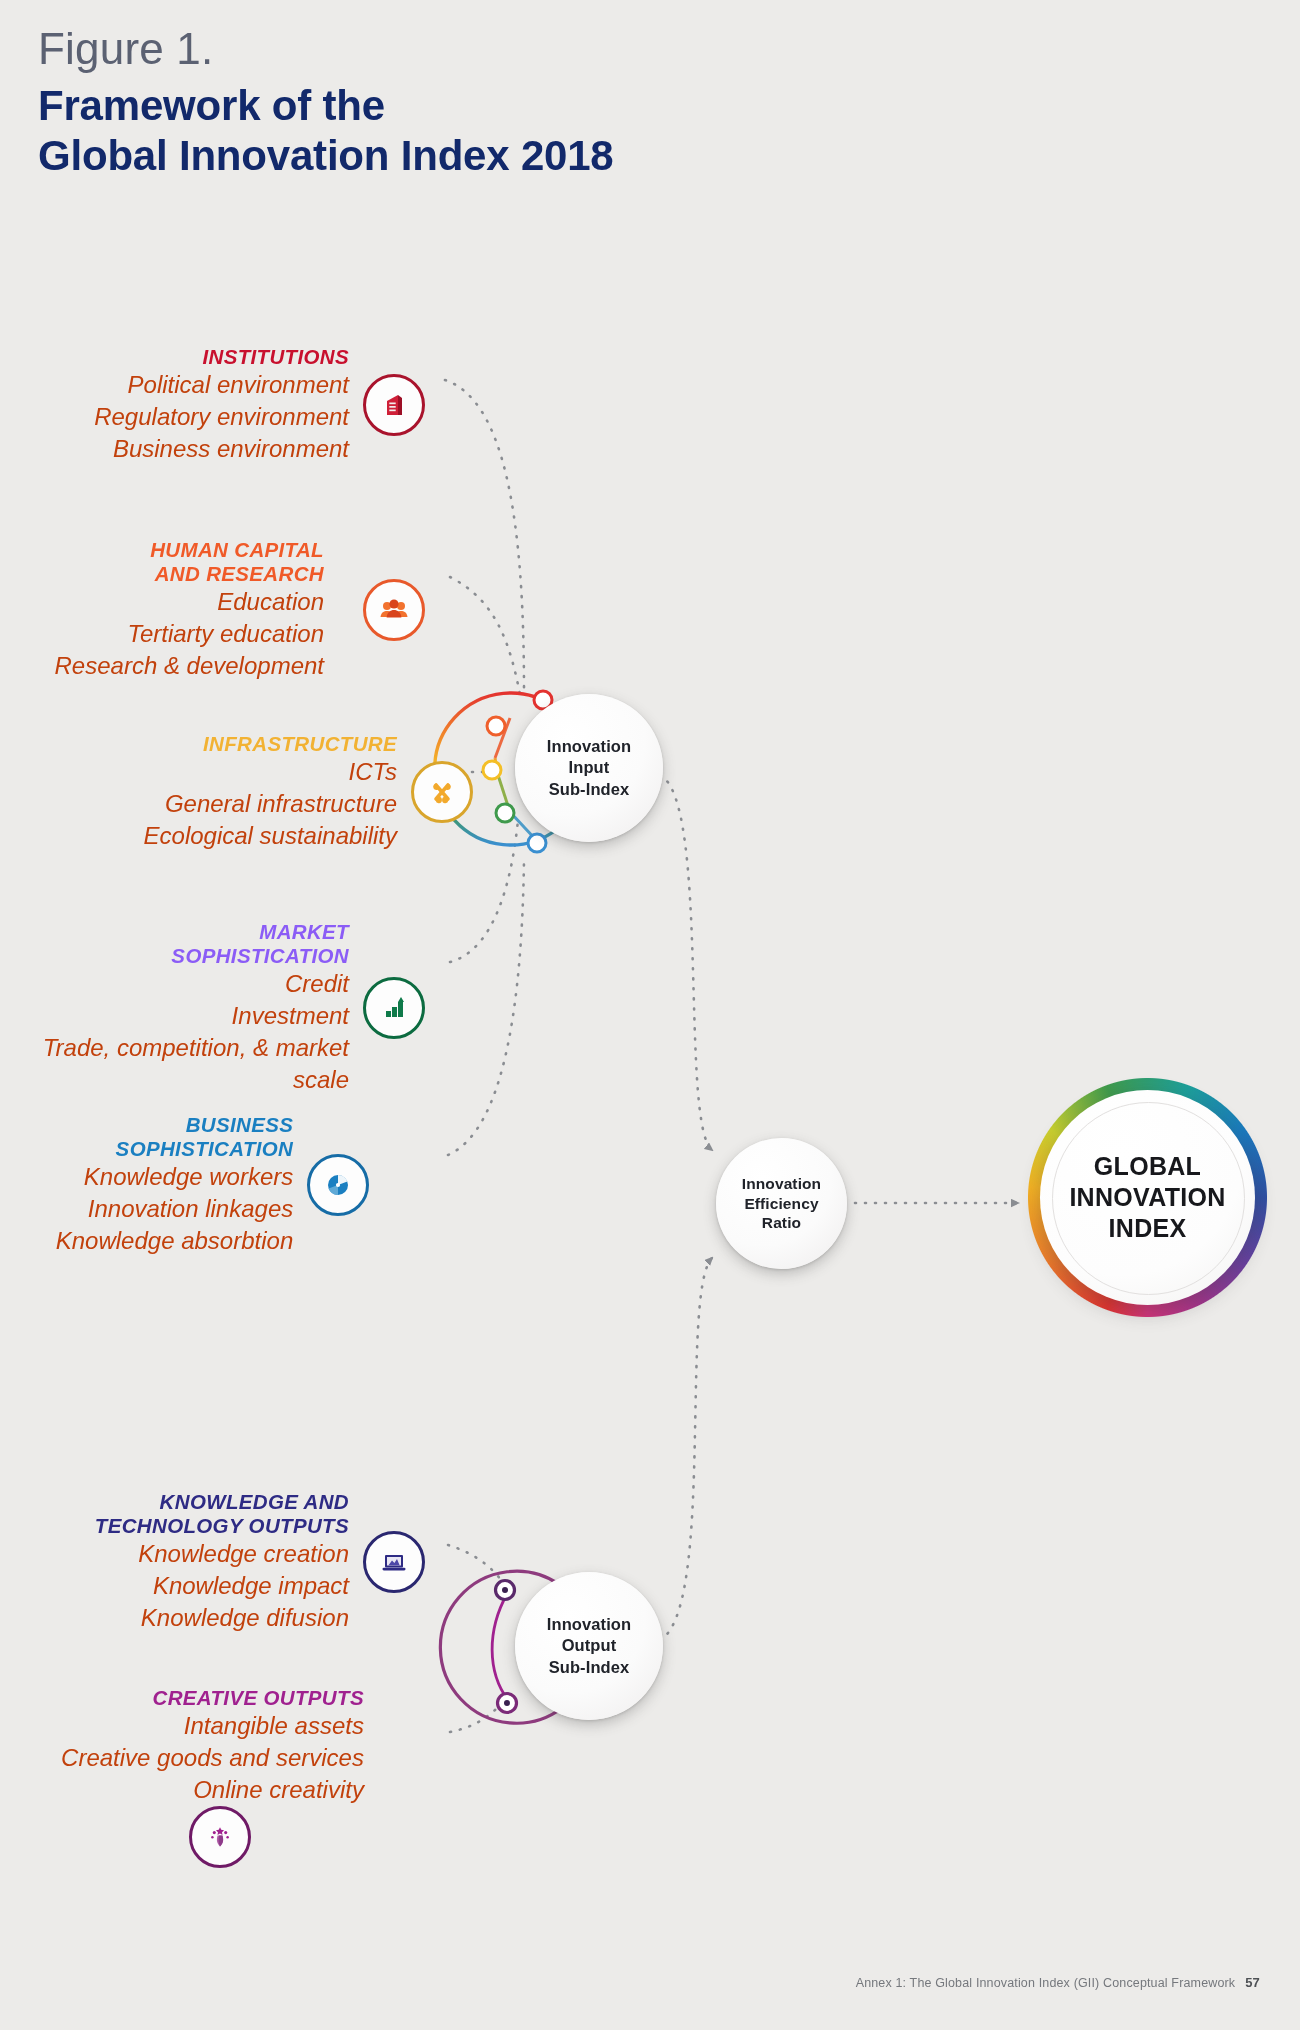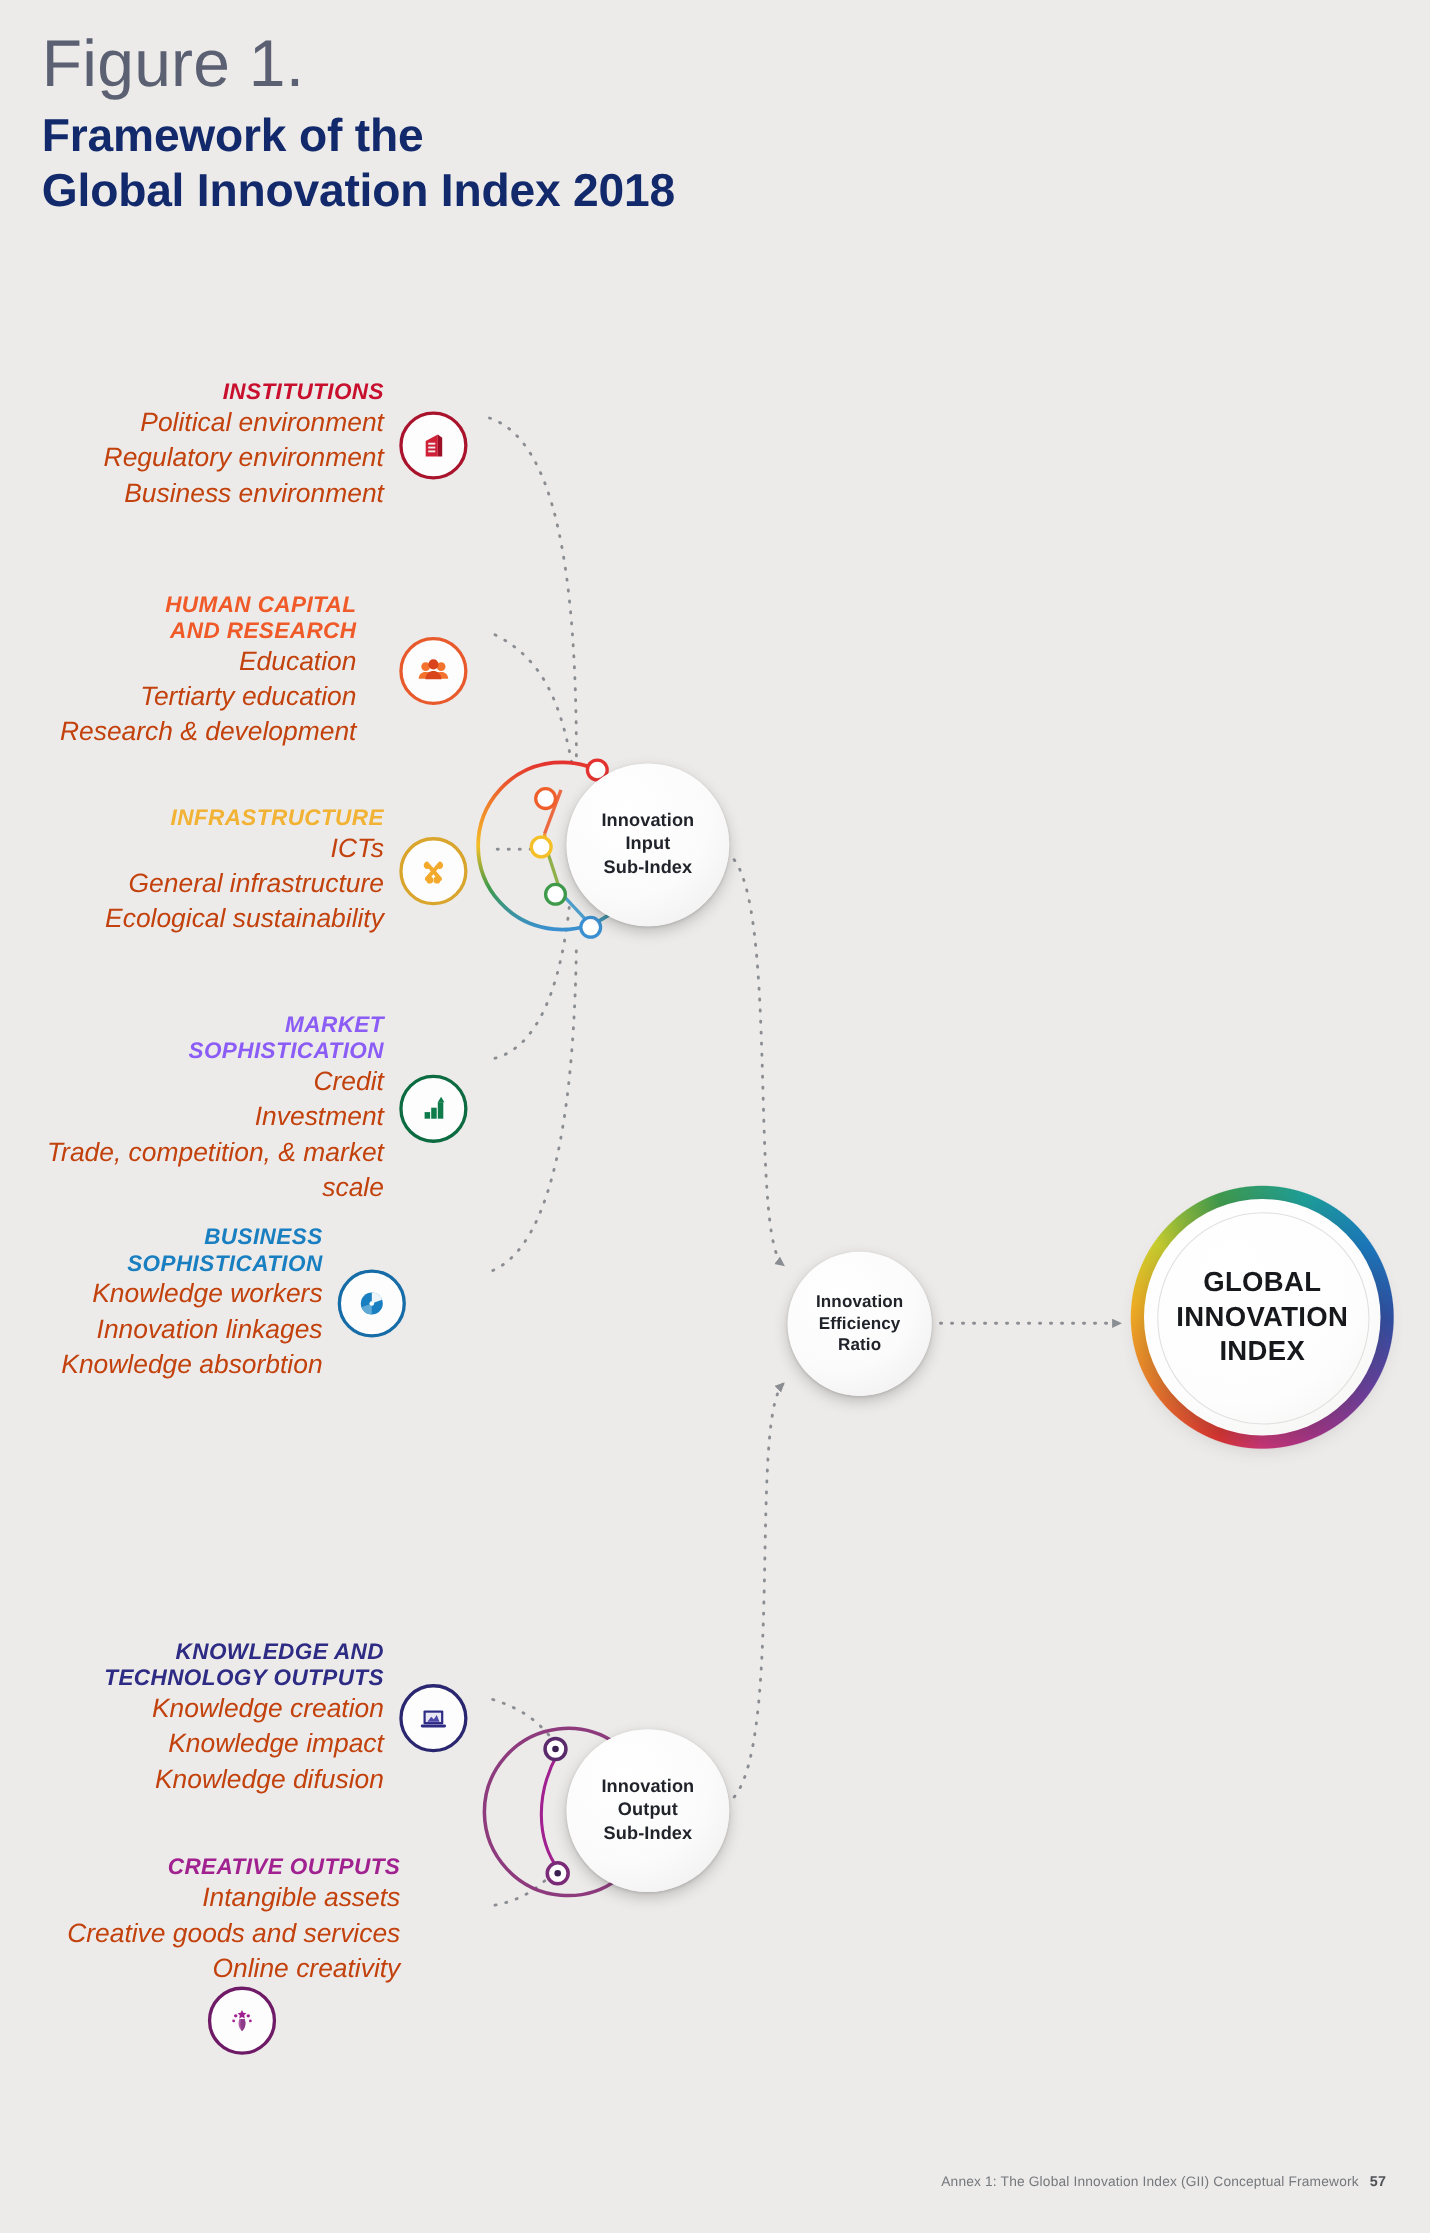--- a/index.html
+++ b/index.html
@@ -10,21 +10,21 @@
     font-family:"Liberation Sans","DejaVu Sans",sans-serif;
     position:relative;
     overflow:hidden;
     -webkit-font-smoothing:antialiased;
   }
   .canvas{position:absolute;inset:0;}
 
   
   .title-block{position:absolute;left:38px;top:26px;}
   .fig-label{
-    font-size:60px;font-weight:400;color:#5b6172;letter-spacing:.2px;line-height:1.05;
+    font-size:44px;font-weight:400;color:#5b6172;letter-spacing:.2px;line-height:1.05;
   }
   .fig-title{
     font-size:42px;font-weight:bold;color:#12296b;line-height:1.18;margin-top:9px;
     letter-spacing:-.2px;
   }
 
   
   .wires{position:absolute;left:0;top:0;width:1300px;height:2030px;pointer-events:none;}
 
   
@@ -204,21 +204,21 @@
           <path d="M16.5 22 C17 17.5 20 16 23 16 C26 16 29 17.5 29.5 22 Z"></path>
         </g>
         <g fill="#d9441c">
           <circle cx="16" cy="9" r="4.6"></circle>
           <path d="M8.6 22.5 C9.2 17 12.4 15 16 15 C19.6 15 22.8 17 23.4 22.5 Z"></path>
         </g>
       </svg>
     </div>
   </div>
 
-  <div class="pillar" style="left:0;top:732px;width:425px;justify-content:flex-end;">
+  <div class="pillar" style="left:0;top:732px;width:425px;justify-content:flex-end;padding-left:48px;">
     <div class="texts">
       <div class="p-name" style="color:#f2b233;">INFRASTRUCTURE</div>
       <div class="p-sub">ICTs</div>
       <div class="p-sub">General infrastructure</div>
       <div class="p-sub">Ecological sustainability</div>
     </div>
     <div class="icon-ring" style="border:3.2px solid #d9a52c;">
       <svg width="30" height="30" viewBox="0 0 30 30" aria-hidden="true">
         <g stroke="#f2a92c" stroke-width="3.6" stroke-linecap="round" fill="none">
           <path d="M9 8 L21 22"></path>

